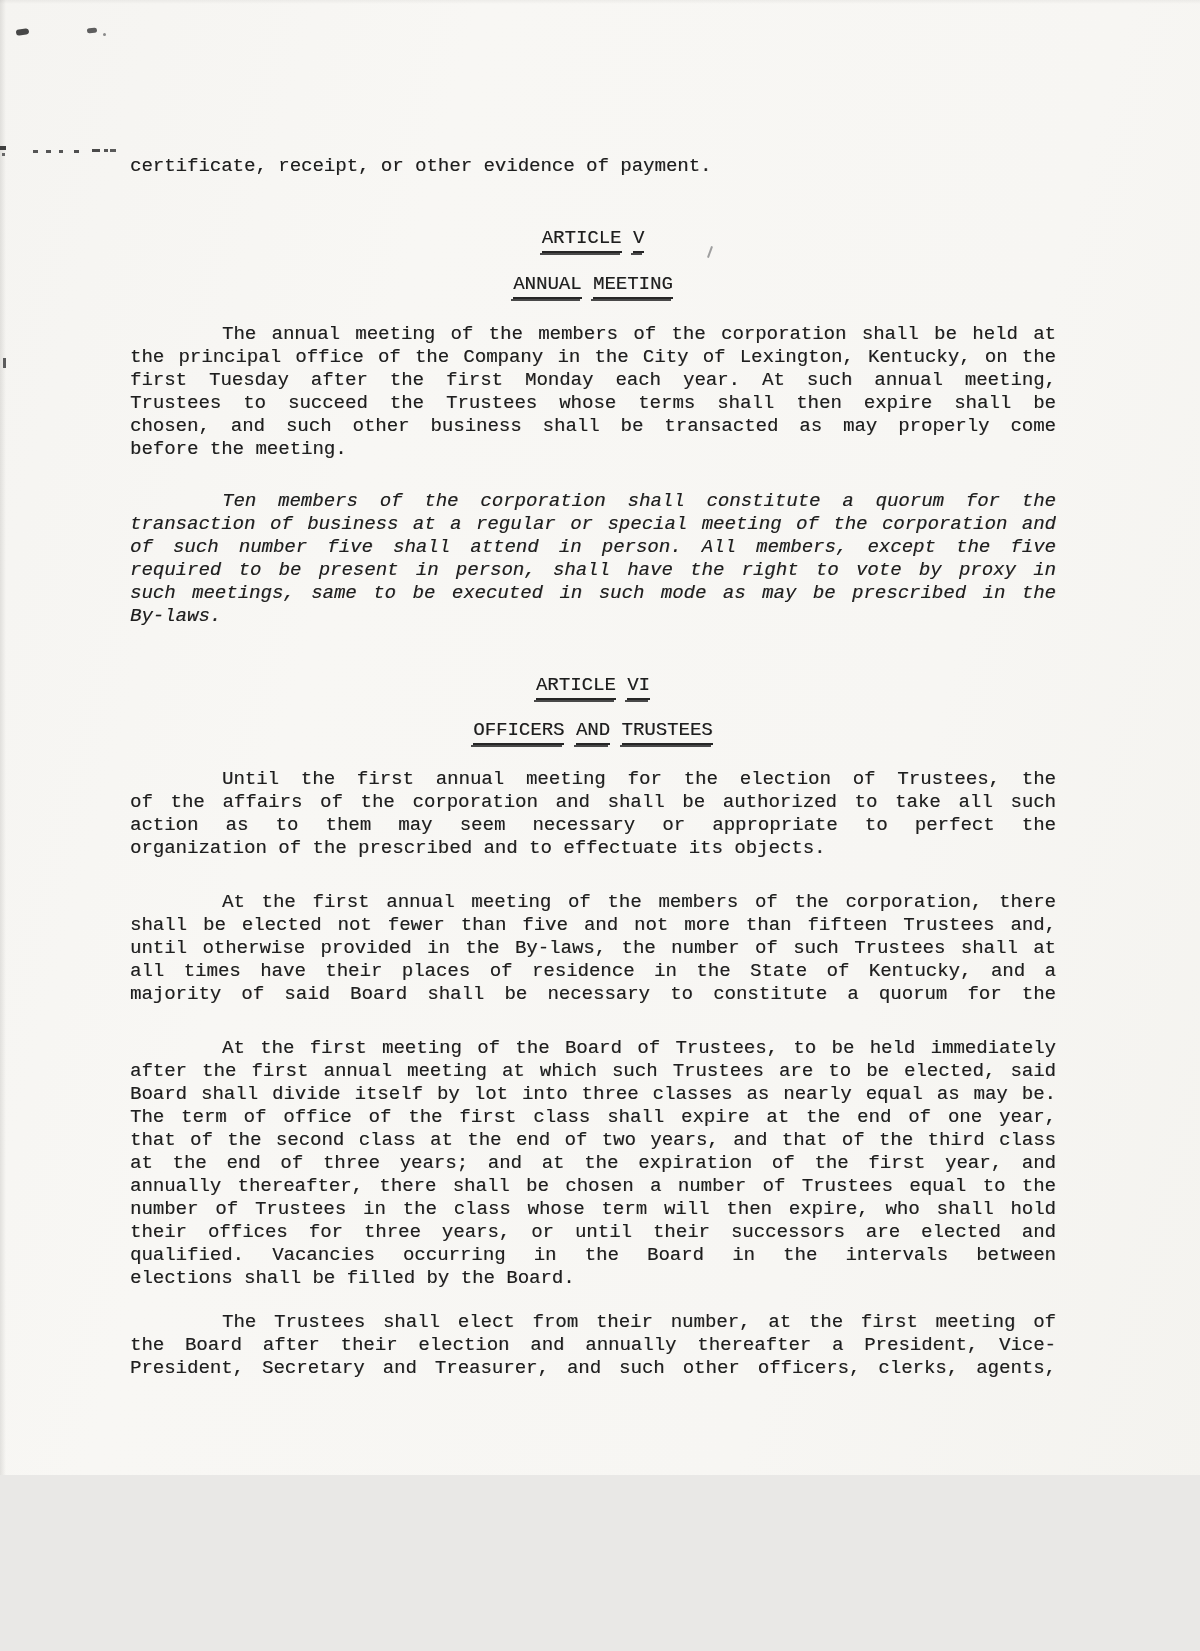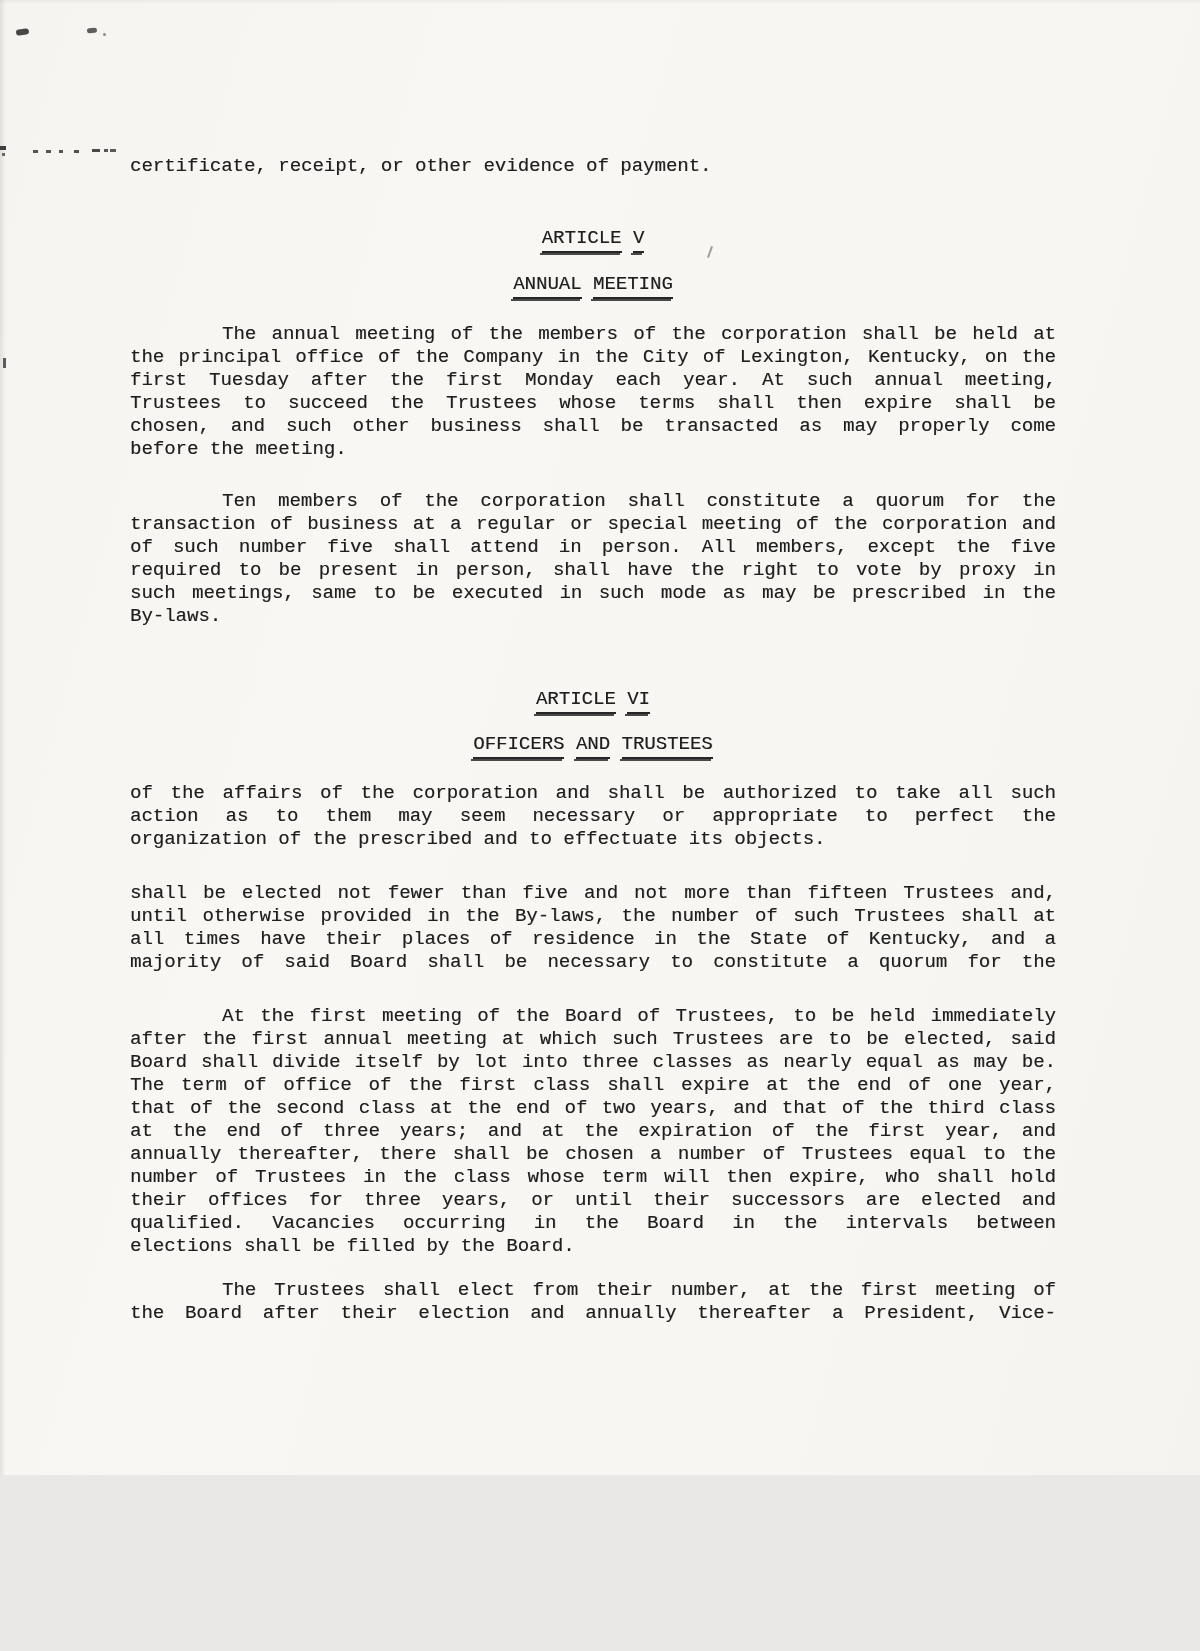--- a/index.html
+++ b/index.html
@@ -56,21 +56,21 @@
     position: absolute;
     left: -2px; right: 2px; bottom: -4px;
     height: 2px;
     background: rgba(42,42,42,0.85);
   }
   .block { margin: 0; }
   .mb49 { margin-bottom: 49px; }
   .mb23 { margin-bottom: 23px; }
   .mb27 { margin-bottom: 27px; }
   .mb29 { margin-bottom: 29px; }
-  .mb50 { margin-bottom: 60px; }
+  .mb50 { margin-bottom: 46px; font-style: italic; }
   .mb22 { margin-bottom: 22px; }
   .mb26 { margin-bottom: 26px; }
   .mb31 { margin-bottom: 31px; }
   .mb21 { margin-bottom: 21px; }
   .speck { position: absolute; pointer-events: none; }
   .scan-line {
     position: absolute;
     left: 0; top: 1544px;
     width: 100%; height: 2px;
     background: linear-gradient(to right, #9a9894 0px, #a8a6a2 60px, #c2c0bc 420px, #cbc8c4 100%);
@@ -147,26 +147,28 @@
       <div class="line">of such number five shall attend in person. All members, except the five</div>
       <div class="line">required to be present in person, shall have the right to vote by proxy in</div>
       <div class="line">such meetings, same to be executed in such mode as may be prescribed in the</div>
       <div class="line left">By-laws.</div>
     </div>
 
     <div class="heading mb22"><span class="w">ARTICLE</span> <span class="w">VI</span></div>
     <div class="heading mb26"><span class="w">OFFICERS</span> <span class="w">AND</span> <span class="w">TRUSTEES</span></div>
 
     <div class="block mb31">
+      <div class="line indent">Until the first annual meeting for the election of Trustees, the</div>
       <div class="line">of the affairs of the corporation and shall be authorized to take all such</div>
       <div class="line">action as to them may seem necessary or appropriate to perfect the</div>
       <div class="line left">organization of the prescribed and to effectuate its objects.</div>
     </div>
 
     <div class="block mb31">
+      <div class="line indent">At the first annual meeting of the members of the corporation, there</div>
       <div class="line">shall be elected not fewer than five and not more than fifteen Trustees and,</div>
       <div class="line">until otherwise provided in the By-laws, the number of such Trustees shall at</div>
       <div class="line">all times have their places of residence in the State of Kentucky, and a</div>
       <div class="line">majority of said Board shall be necessary to constitute a quorum for the</div>
     </div>
 
     <div class="block mb21">
       <div class="line indent">At the first meeting of the Board of Trustees, to be held immediately</div>
       <div class="line">after the first annual meeting at which such Trustees are to be elected, said</div>
       <div class="line">Board shall divide itself by lot into three classes as nearly equal as may be.</div>
@@ -176,20 +178,21 @@
       <div class="line">annually thereafter, there shall be chosen a number of Trustees equal to the</div>
       <div class="line">number of Trustees in the class whose term will then expire, who shall hold</div>
       <div class="line">their offices for three years, or until their successors are elected and</div>
       <div class="line">qualified. Vacancies occurring in the Board in the intervals between</div>
       <div class="line left">elections shall be filled by the Board.</div>
     </div>
 
     <div class="block">
       <div class="line indent">The Trustees shall elect from their number, at the first meeting of</div>
       <div class="line">the Board after their election and annually thereafter a President, Vice-</div>
+      <div class="line">President, Secretary and Treasurer, and such other officers, clerks, agents,</div>
     </div>
 
   </div>
 
   <div class="scan-line"></div>
   <div class="scan-line-blob"></div>
   <div class="bottom-strip"></div>
 
   <div class="watermark">PMSS 2023</div>
 

